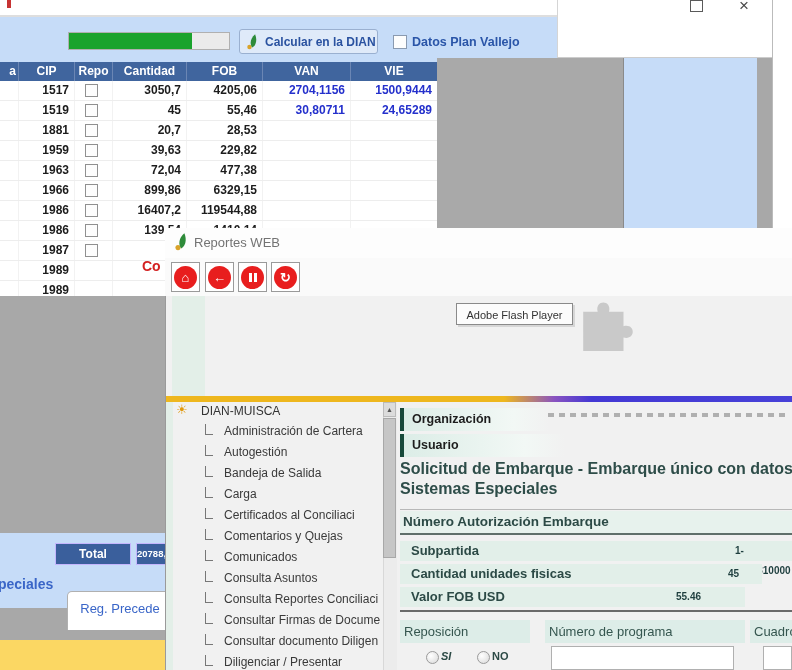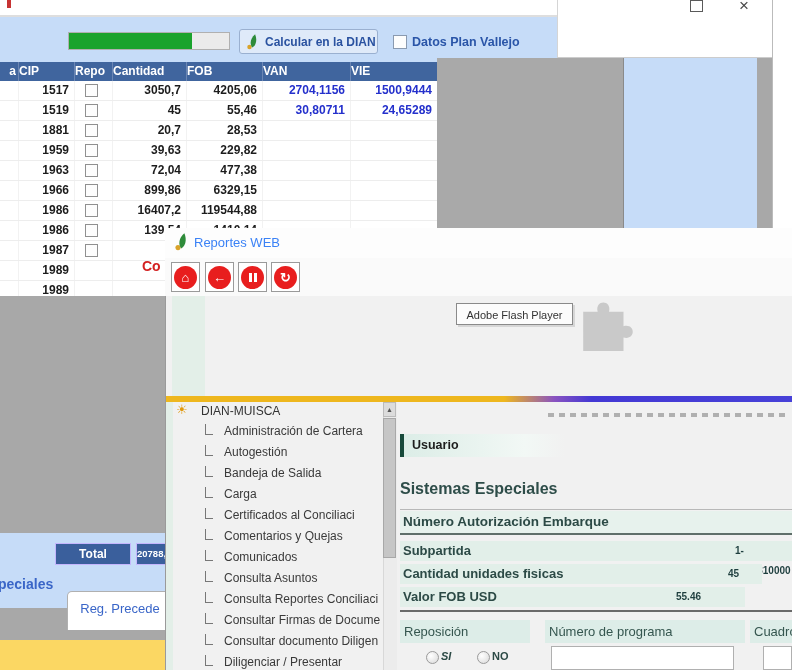--- a/index.html
+++ b/index.html
@@ -34,21 +34,21 @@
   #calc-button{left:239px;top:29px;width:139px;height:25px;background:#dfeaf9;border:1px solid #9ab0d0;
                border-radius:3px;display:flex;align-items:center;gap:5px;padding-left:6px;box-sizing:border-box;
                font-weight:bold;font-size:12px;color:#2a52a0;}
   #vallejo-checkbox{left:393px;top:35px;width:12px;height:12px;background:#fdfdfd;border:1px solid #8a9ab0;}
   #vallejo-label{left:412px;top:35px;font-weight:bold;font-size:12.5px;color:#2a55a8;}
 
   
   #grid-head,.trow{display:grid;grid-template-columns:18px 56px 38px 74px 76px 88px 87px;}
   #grid-head{left:0;top:62px;width:437px;height:19px;background:#40659e;color:#ffffff;
              font-weight:bold;font-size:12px;line-height:19px;}
-  #grid-head .hc{text-align:left;border-left:1px solid #6b86b4;overflow:hidden;}
+  #grid-head .hc{text-align:center;border-left:1px solid #6b86b4;overflow:hidden;}
   #grid-head .hc:first-child{border-left:none;text-align:right;padding-right:2px;}
   #grid-body{left:0;top:81px;width:437px;height:215px;background:#ffffff;}
   .trow{height:19px;line-height:19px;border-bottom:1px solid #ededed;font-weight:bold;font-size:12px;}
   .trow .c{text-align:right;padding-right:5px;color:#1c1c1c;border-left:1px solid #f2f2f2;overflow:hidden;}
   .trow .c.first{border-left:none;}
   .trow .blue{color:#2430cc;}
   .cbx{width:11px;height:11px;border:1px solid #909090;background:#fdfdfd;margin:3px auto 0 auto;}
   #red-co{left:142px;top:258px;font-weight:bold;font-size:14px;color:#d32020;}
   #gray-block{left:437px;top:58px;width:186px;height:172px;background:#a9a9a9;
               border-bottom:1px solid #8a8a8a;border-right:1px solid #8a8a8a;}
@@ -61,21 +61,21 @@
   #total-value{left:136px;width:36px;font-size:9.5px;line-height:20px;overflow:hidden;}
   #tab-left{left:-2px;top:576px;font-weight:bold;font-size:14px;color:#3a66c8;}
   #tab-right{left:67px;top:569px;width:106px;height:39px;background:#ffffff;border:1px solid #b0b0b0;
              border-bottom:none;border-radius:5px 5px 0 0;box-sizing:border-box;
              font-size:13px;color:#3a66c8;text-align:center;line-height:34px;margin-top:22px;}
 
   
   #rw{left:165px;top:228px;width:627px;height:442px;background:#f1f1f1;
       border-left:1px solid #9a9a9a;border-top:1px solid #c8c8c8;box-sizing:border-box;}
   #rw-titlebar{left:165px;top:228px;width:627px;height:30px;background:#fdfdfd;border-bottom:1px solid #e8e8e8;}
-  #rw-title{left:194px;top:235px;font-size:13px;color:#3b82f6;}
+  #rw-title{left:194px;top:235px;font-size:13px;color:#737373;}
   #rw-leaf{left:174px;top:232px;width:16px;height:20px;}
   #rw-toolbar{left:165px;top:258px;width:627px;height:38px;background:#fafafa;}
   .tbtn{position:absolute;top:262px;width:29px;height:30px;background:#ffffff;border:1px solid #9a9a9a;
         box-sizing:border-box;display:flex;align-items:center;justify-content:center;}
   .rcircle{width:23px;height:23px;border-radius:50%;background:#e81e1e;display:flex;align-items:center;justify-content:center;
            color:#ffffff;font-weight:bold;font-size:13px;line-height:1;}
   .pbar{display:inline-block;width:3px;height:9px;background:#ffffff;margin:0 1px;}
   #mint-strip-a{left:172px;top:296px;width:33px;height:100px;background:#e3efe8;}
   #mint-strip-b{left:166px;top:402px;width:7px;height:268px;background:#e3efe8;}
   #flash-tooltip{left:456px;top:303px;width:117px;height:22px;background:#fcfcfc;border:1px solid #8a8a8a;
@@ -103,21 +103,21 @@
   #org-row{left:400px;top:408px;width:150px;}
   #user-row{left:400px;top:434px;width:165px;}
   #org-redacted{left:548px;top:413px;width:242px;height:4px;
                 background:repeating-linear-gradient(90deg,#b0b0b0 0 6px,rgba(0,0,0,0) 6px 11px);}
   #content-title-1{left:400px;top:460px;font-weight:bold;font-size:16px;color:#2e4d49;white-space:nowrap;}
   #content-title-2{left:400px;top:480px;font-weight:bold;font-size:16px;color:#2e4d49;white-space:nowrap;}
   #section-topline{left:400px;top:509px;width:392px;height:1px;background:#b8b8b8;}
   #section-header{left:400px;top:511px;width:392px;height:24px;background:#e7f2ed;border-bottom:2px solid #5f6f6a;
                   box-sizing:border-box;font-weight:bold;font-size:13.5px;color:#2c4a46;line-height:22px;padding-left:3px;}
   .frow{position:absolute;height:20px;background:#e2efe9;font-weight:bold;font-size:13px;color:#2c4a46;
-        line-height:20px;padding-left:3px;box-sizing:border-box;}
+        line-height:20px;padding-left:11px;box-sizing:border-box;}
   #frow-0{left:400px;top:541px;width:392px;}
   #frow-1{left:400px;top:564px;width:362px;}
   #frow-2{left:400px;top:587px;width:345px;}
   .fval{position:absolute;font-weight:bold;font-size:10px;color:#1f3f3f;line-height:20px;}
   #fval-0{left:735px;top:541px;}
   #fval-1{left:728px;top:564px;}
   #fval-2{left:676px;top:587px;}
   #bottom-divider{left:400px;top:610px;width:392px;height:2px;background:#6a6a6a;}
   .bhdr{position:absolute;top:620px;height:23px;background:#ddede8;font-size:13px;color:#35564f;
         line-height:23px;padding-left:4px;box-sizing:border-box;}
@@ -336,22 +336,24 @@
       <div class="titem"><span class="tglyph"></span><span>Consulta Asuntos</span></div>
       <div class="titem"><span class="tglyph"></span><span>Consulta Reportes Conciliaci</span></div>
       <div class="titem"><span class="tglyph"></span><span>Consultar Firmas de Docume</span></div>
       <div class="titem"><span class="tglyph"></span><span>Consultar documento Diligen</span></div>
       <div class="titem"><span class="tglyph"></span><span>Diligenciar / Presentar</span></div>
     </div>
   <div class="abs" id="tree-scrollbar"></div>
   <div class="abs" id="tree-scroll-up">▲</div>
   <div class="abs" id="tree-scroll-thumb"></div>
 
+  <div class="hdr-row" id="org-row">Organización</div>
   <div class="abs" id="org-redacted"></div>
   <div class="hdr-row" id="user-row">Usuario</div>
+  <div class="abs" id="content-title-1">Solicitud de Embarque - Embarque único con datos</div>
   <div class="abs" id="content-title-2">Sistemas Especiales</div>
   <div class="abs" id="section-topline"></div>
   <div class="abs" id="section-header">Número Autorización Embarque</div>
 
   <div class="frow" id="frow-0">Subpartida</div>
   <div class="fval" id="fval-0">1-5513310000</div>
   <div class="frow" id="frow-1">Cantidad unidades fisicas</div>
   <div class="fval" id="fval-1">45</div>
   <div class="frow" id="frow-2">Valor FOB USD</div>
   <div class="fval" id="fval-2">55.46</div>

